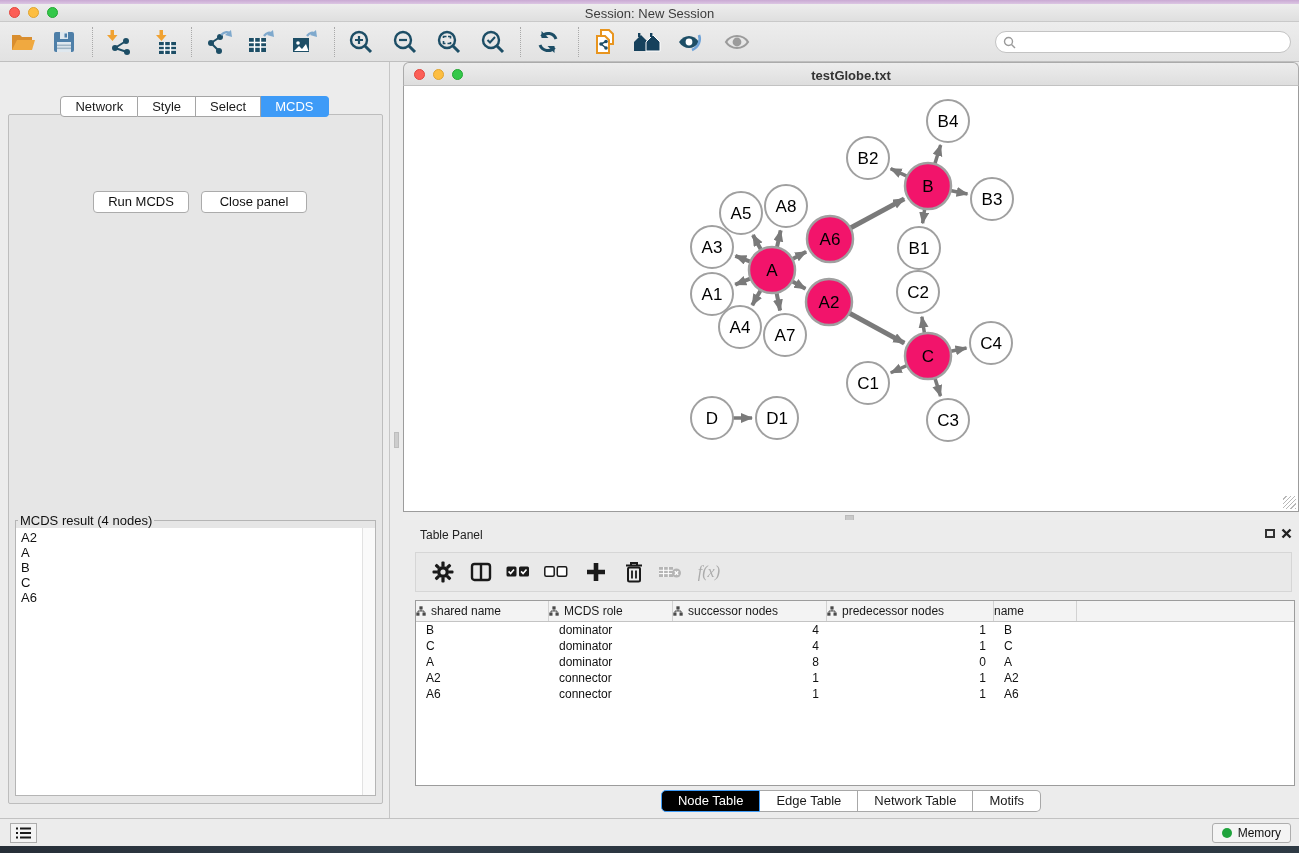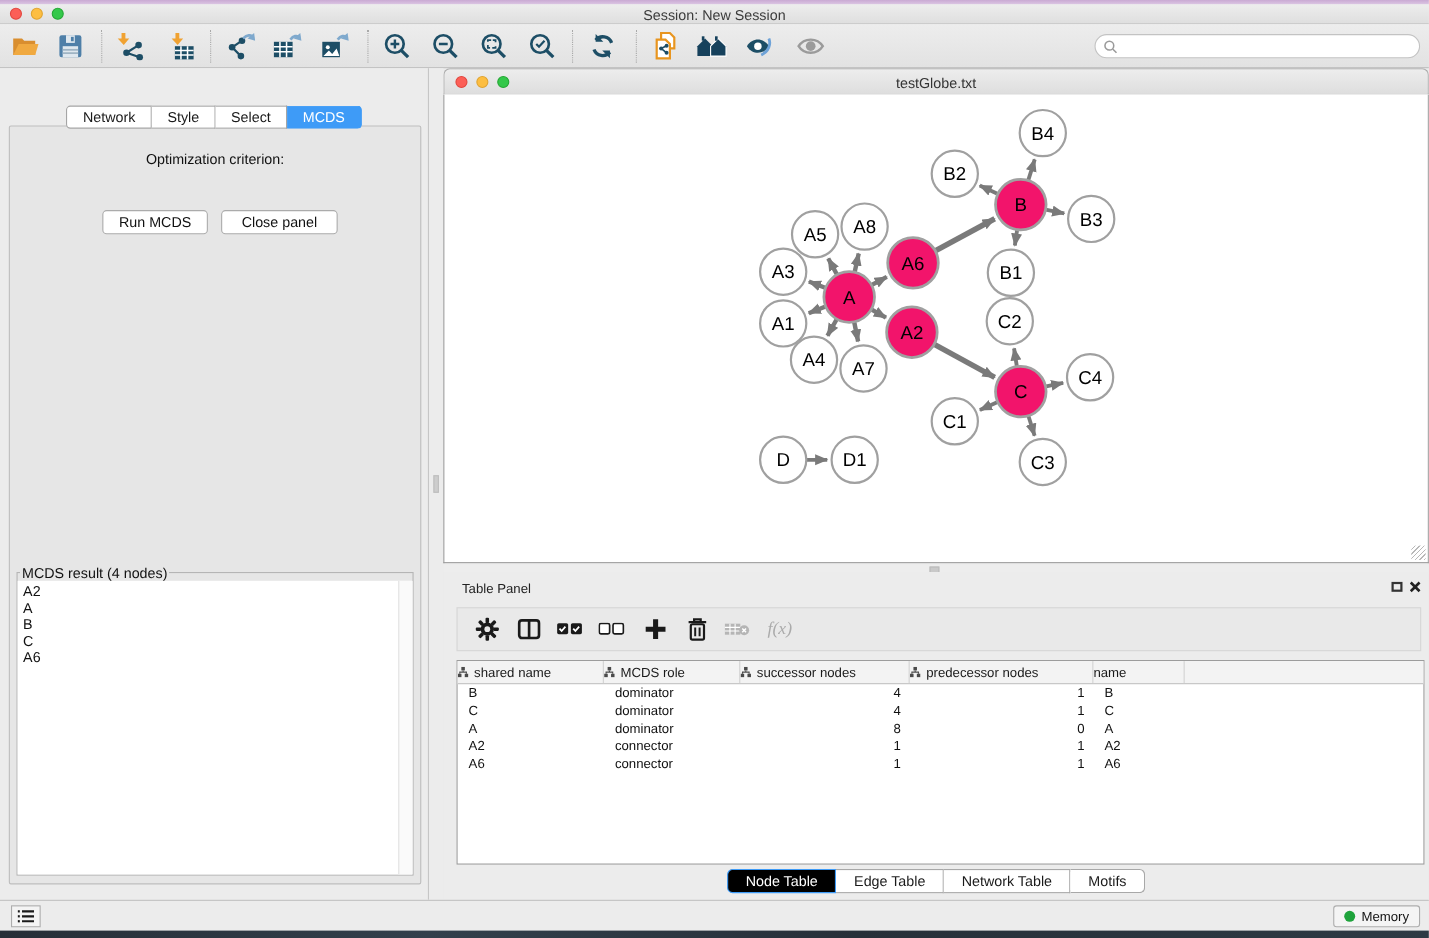--- a/index.html
+++ b/index.html
@@ -60,21 +60,21 @@
 
   
   #splitter { position:absolute; left:390px; top:0; width:13px; height:756px; background:#ECECEC; }
   #splitter .knob { position:absolute; left:4px; top:370px; width:5px; height:16px; background:#CDCDCD; border:1px solid #BDBDBD; }
 
   
   #net-window { position:absolute; left:403px; top:0; width:896px; height:450px; }
   #net-titlebar { position:absolute; left:0; top:0; width:100%; height:24px; background:linear-gradient(#EDEDED,#DEDEDE); border:1px solid #ABABAB; border-bottom:1px solid #C2C2C2; border-radius:6px 6px 0 0; }
   #net-titlebar .tlight { top:6px; }
   #net-titlebar .tl-red{left:10px;} #net-titlebar .tl-yellow{left:29px;} #net-titlebar .tl-green{left:48px;}
-  #net-title { position:absolute; left:0; top:5px; width:100%; text-align:center; font-size:13px; color:#333; }
+  #net-title { position:absolute; left:0; top:5px; width:100%; text-align:center; font-size:13px; color:#333;font-weight:bold; }
   #net-content { position:absolute; left:0; top:24px; width:896px; height:426px; background:#fff; border:1px solid #9C9C9C; border-top:none; }
   #net-resize { position:absolute; right:2px; bottom:2px; width:13px; height:13px;
     background:repeating-linear-gradient(135deg, transparent 0 2px, #B8B8B8 2px 3px); }
   #hscroll { position:absolute; left:403px; top:452px; width:896px; height:8px; background:#EDEDED; }
   #hscroll .handle { position:absolute; left:442px; top:1px; width:9px; height:6px; background:#C9C9C9; border:1px solid #BBB; }
 
   
   #table-panel { position:absolute; left:403px; top:458px; width:896px; height:298px; background:#ECECEC; }
   #tp-float { right:24px; } #tp-close { right:7px; }
   #tp-toolbar { position:absolute; left:12px; top:32px; width:877px; height:40px; background:#E9E9E9; border:1px solid #D6D6D6; display:flex; align-items:center; }
@@ -263,21 +263,20 @@
   <div id="main" class="abs">
 
     <div id="control-panel">
       <div id="cp-tabs">
         <div class="cp-tab">Network</div>
         <div class="cp-tab">Style</div>
         <div class="cp-tab">Select</div>
         <div class="cp-tab active">MCDS</div>
       </div>
       <div id="cp-box">
-        <div id="opt-label">Optimization criterion:</div>
         <div id="run-btn" class="cp-btn">Run MCDS</div>
         <div id="closepanel-btn" class="cp-btn">Close panel</div>
         <fieldset id="mcds-fieldset">
           <legend>MCDS result (4 nodes)</legend>
           <div id="mcds-list">
             <ul>
                 <li>A2</li>
                 <li>A</li>
                 <li>B</li>
                 <li>C</li>

